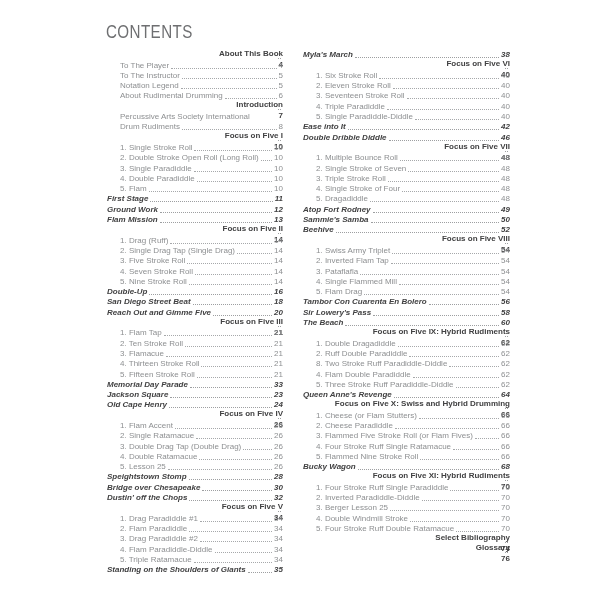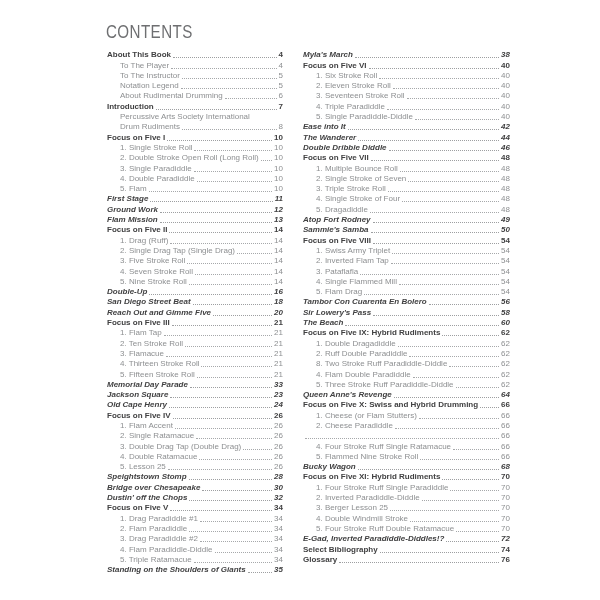--- a/index.html
+++ b/index.html
@@ -49,21 +49,21 @@
   .entry .dots {
     flex: 1 1 0;
     min-width: 3px;
     margin: 0 2px 1px 2px;
     border-bottom: 1px dotted #a6a8aa;
   }
   .entry .pnum {
     flex: 0 0 auto;
     white-space: nowrap;
   }
-  .entry.section { font-weight: bold; color: #414142; }
+  .entry.section { font-weight: bold; color: #414142; flex-direction: column; }
   .entry.tune    { font-weight: bold; font-style: italic; color: #414142; }
   .entry.section .dots, .entry.tune .dots { border-bottom-color: #9d9fa1; }
   .entry.sub, .entry.subline {
     color: #8d8f91;
   }
   .entry.sub .label, .entry.subline .label { padding-left: 13px; }
 </style>
 </head>
 <body>
 
@@ -359,25 +359,20 @@
         <span class="label">5. Single Paradiddle-Diddle</span>
         <span class="dots"></span>
         <span class="pnum">40</span>
       </div>
       <div class="entry tune">
         <span class="label">Ease into It</span>
         <span class="dots"></span>
         <span class="pnum">42</span>
       </div>
       <div class="entry tune">
-        <span class="label">The Wanderer</span>
-        <span class="dots"></span>
-        <span class="pnum">44</span>
-      </div>
-      <div class="entry tune">
         <span class="label">Double Dribble Diddle</span>
         <span class="dots"></span>
         <span class="pnum">46</span>
       </div>
       <div class="entry section">
         <span class="label">Focus on Five VII</span>
         <span class="dots"></span>
         <span class="pnum">48</span>
       </div>
       <div class="entry sub">
@@ -408,20 +403,25 @@
       <div class="entry tune">
         <span class="label">Atop Fort Rodney</span>
         <span class="dots"></span>
         <span class="pnum">49</span>
       </div>
       <div class="entry tune">
         <span class="label">Sammie's Samba</span>
         <span class="dots"></span>
         <span class="pnum">50</span>
       </div>
+      <div class="entry tune">
+        <span class="label">Beehive</span>
+        <span class="dots"></span>
+        <span class="pnum">52</span>
+      </div>
       <div class="entry section">
         <span class="label">Focus on Five VIII</span>
         <span class="dots"></span>
         <span class="pnum">54</span>
       </div>
       <div class="entry sub">
         <span class="label">1. Swiss Army Triplet</span>
         <span class="dots"></span>
         <span class="pnum">54</span>
       </div>
@@ -504,20 +504,21 @@
         <span class="label">1. Cheese (or Flam Stutters)</span>
         <span class="dots"></span>
         <span class="pnum">66</span>
       </div>
       <div class="entry sub">
         <span class="label">2. Cheese Paradiddle</span>
         <span class="dots"></span>
         <span class="pnum">66</span>
       </div>
       <div class="entry sub">
+        <span class="label">3. Flammed Five Stroke Roll (or Flam Fives)</span>
         <span class="dots"></span>
         <span class="pnum">66</span>
       </div>
       <div class="entry sub">
         <span class="label">4. Four Stroke Ruff Single Ratamacue</span>
         <span class="dots"></span>
         <span class="pnum">66</span>
       </div>
       <div class="entry sub">
         <span class="label">5. Flammed Nine Stroke Roll</span>
@@ -551,25 +552,20 @@
       </div>
       <div class="entry sub">
         <span class="label">4. Double Windmill Stroke</span>
         <span class="dots"></span>
         <span class="pnum">70</span>
       </div>
       <div class="entry sub">
         <span class="label">5. Four Stroke Ruff Double Ratamacue</span>
         <span class="dots"></span>
         <span class="pnum">70</span>
-      </div>
-      <div class="entry tune">
-        <span class="label">E-Gad, Inverted Paradiddle-Diddles!?</span>
-        <span class="dots"></span>
-        <span class="pnum">72</span>
       </div>
       <div class="entry section">
         <span class="label">Select Bibliography</span>
         <span class="dots"></span>
         <span class="pnum">74</span>
       </div>
       <div class="entry section">
         <span class="label">Glossary</span>
         <span class="dots"></span>
         <span class="pnum">76</span>

